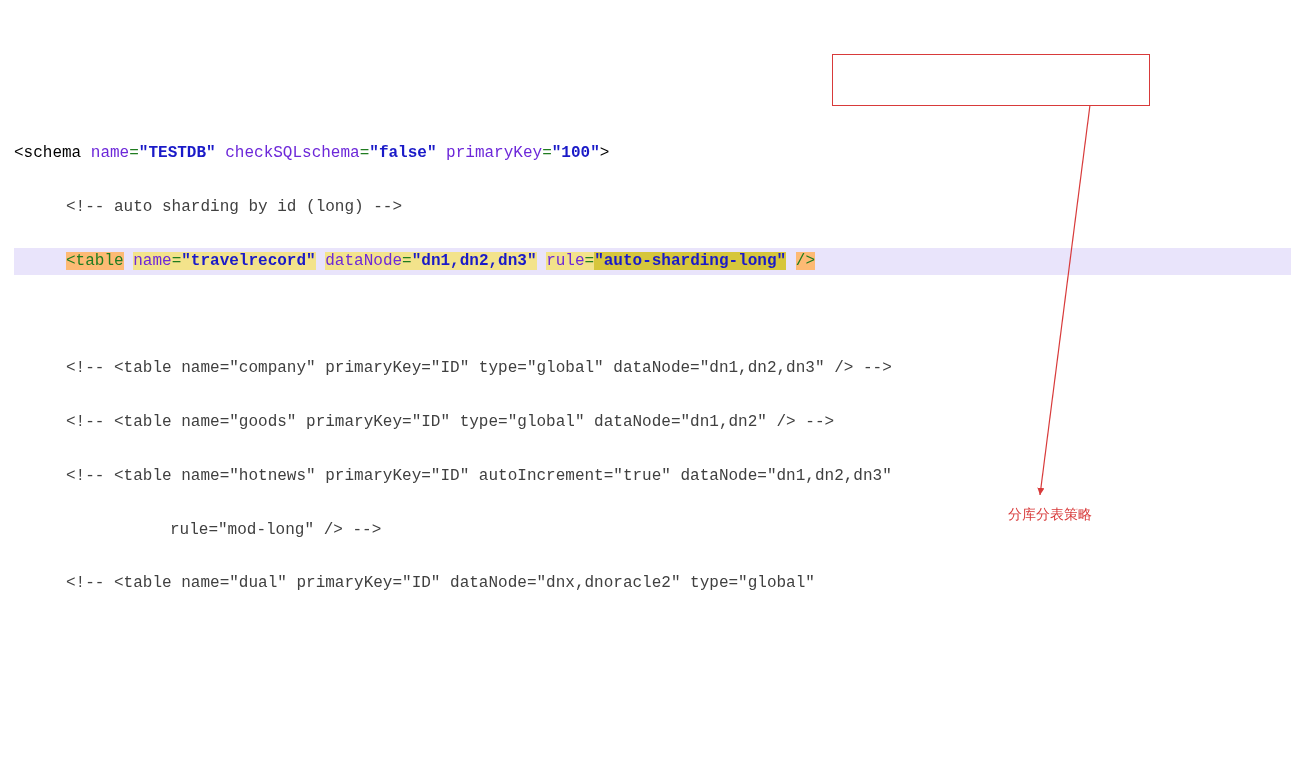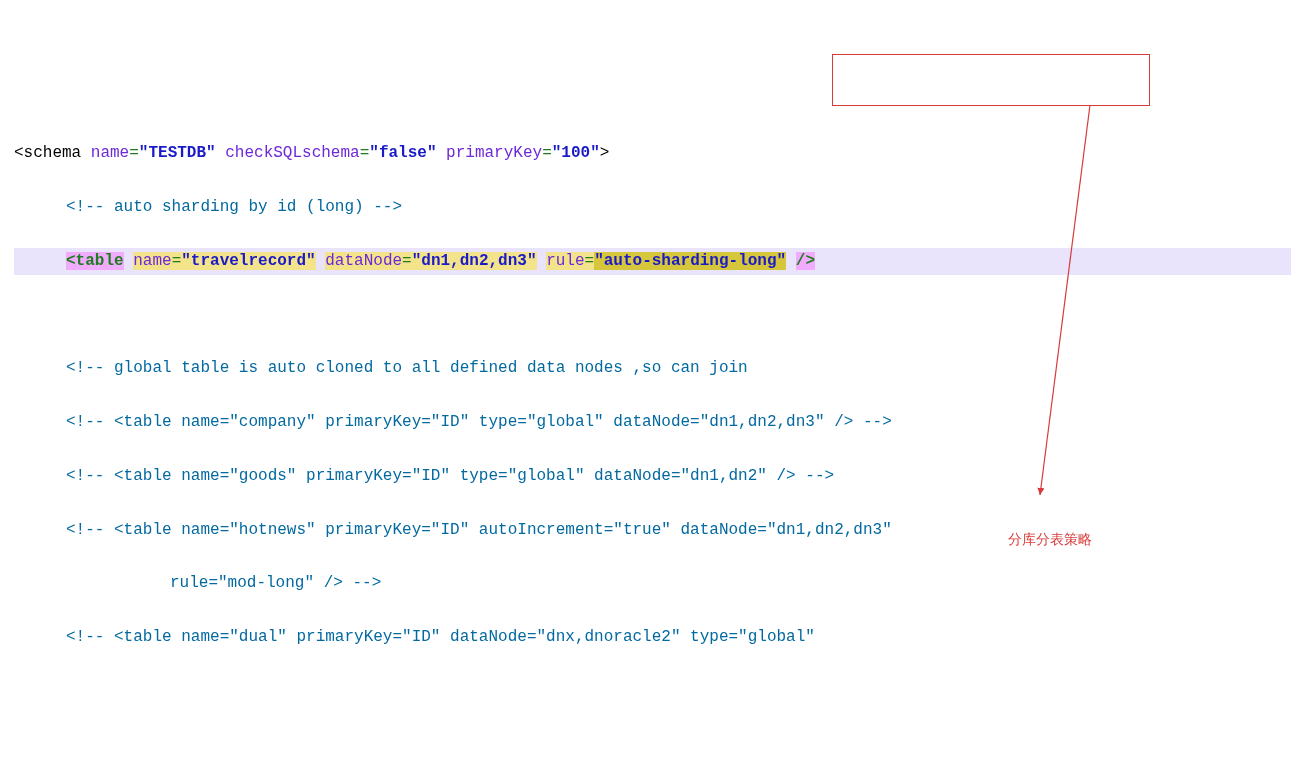--- a/index.html
+++ b/index.html
@@ -18,36 +18,35 @@
   }
   .code-area {
     position: relative;
     padding-left: 14px;
     padding-top: 6px;
   }
   .attr    { color: #6d28d9; }
   .val     { color: #1a1ac8; font-weight: bold; }
   .bracket { color: #000000; }
   .punct   { color: #207c20; }
-  .comment { color: #0369a1; }
+  .comment { color: #404040; }
 
   .line { display:block; }
   .indent1 { padding-left: 52px; }
   .indent2 { padding-left: 104px; }
   .indent4 { padding-left: 156px; }
 
   .hl-line {
     background: #e9e4fb;
     display: block;
     width: 100%;
   }
   .hl-tag {
-    background: #f0abfc;
+    background: #fdba74;
     color: #207c20;
-    font-weight: bold;
   }
   .hl-pair {
     background: #f3e38b;
   }
   .hl-rule {
     background: #d6c63b;
   }
 
   
   .annotation-box {
@@ -71,21 +70,20 @@
 </head>
 <body>
 
 
 
 <div class="code-area">
 <span class="line"><span class="bracket">&lt;schema </span><span class="attr">name</span><span class="punct">=</span><span class="val">"TESTDB"</span> <span class="attr">checkSQLschema</span><span class="punct">=</span><span class="val">"false"</span> <span class="attr">primaryKey</span><span class="punct">=</span><span class="val">"100"</span><span class="bracket">&gt;</span></span>
 <span class="line indent1 comment">&lt;!-- auto sharding by id (long) --&gt;</span>
 <span class="line hl-line indent1"><span class="hl-tag bracket">&lt;table</span> <span class="hl-pair"><span class="attr">name</span><span class="punct">=</span><span class="val">"travelrecord"</span></span> <span class="hl-pair"><span class="attr">dataNode</span><span class="punct">=</span><span class="val">"dn1,dn2,dn3"</span></span> <span class="hl-pair"><span class="attr">rule</span><span class="punct">=</span></span><span class="hl-rule"><span class="val">"auto-sharding-long"</span></span> <span class="hl-tag bracket">/&gt;</span></span>
 <span class="line"> </span>
-<span class="line indent1 comment">&lt;!-- global table is auto cloned to all defined data nodes ,so can join</span>
 <span class="line indent1 comment">&lt;!-- &lt;table name="company" primaryKey="ID" type="global" dataNode="dn1,dn2,dn3" /&gt; --&gt;</span>
 <span class="line indent1 comment">&lt;!-- &lt;table name="goods" primaryKey="ID" type="global" dataNode="dn1,dn2" /&gt; --&gt;</span>
 <span class="line indent1 comment">&lt;!-- &lt;table name="hotnews" primaryKey="ID" autoIncrement="true" dataNode="dn1,dn2,dn3"</span>
 <span class="line indent4 comment">rule="mod-long" /&gt; --&gt;</span>
 <span class="line indent1 comment">&lt;!-- &lt;table name="dual" primaryKey="ID" dataNode="dnx,dnoracle2" type="global"</span>
 
 
 
 
 
@@ -109,16 +107,16 @@
 
 <svg class="arrow-svg" style="left:0;top:0;" width="1291" height="784">
   <defs>
     <marker id="arrowhead" markerWidth="8" markerHeight="8" refX="6" refY="3" orient="auto">
       <path d="M0,0 L6,3 L0,6 Z" fill="#d83a3a"></path>
     </marker>
   </defs>
   <line x1="1090" y1="105" x2="1040" y2="495" stroke="#d83a3a" stroke-width="1.2" marker-end="url(#arrowhead)"></line>
 </svg>
 
-<div class="annotation-text" style="left:1008px; top:528px;">分库分表策略</div>
+<div class="annotation-text" style="left:1008px; top:503px;">分库分表策略</div>
 
 
 
 
 </body></html>

